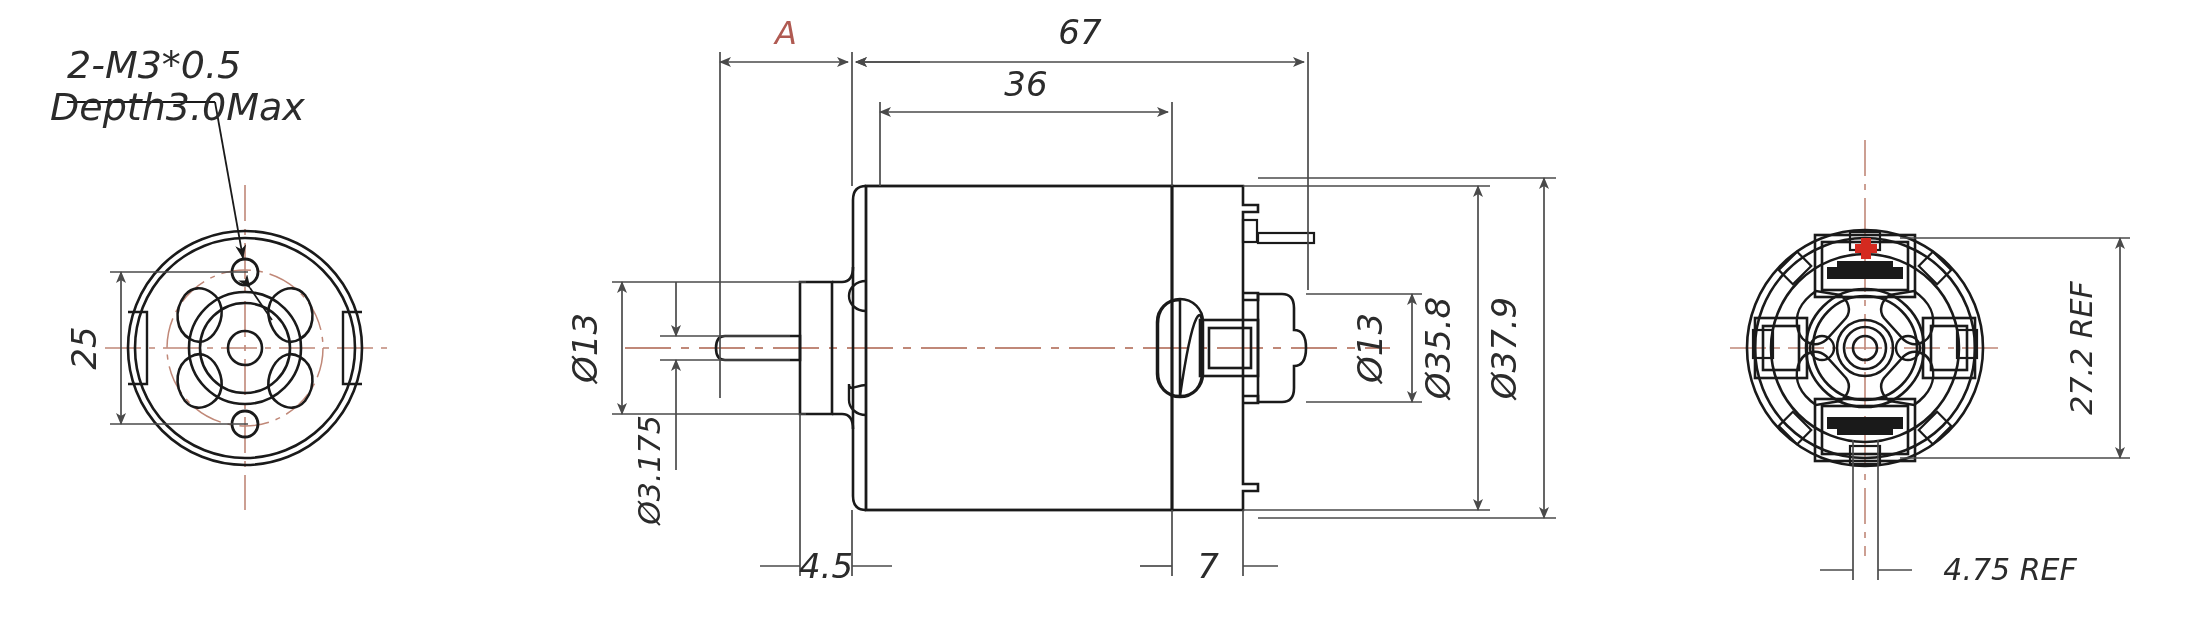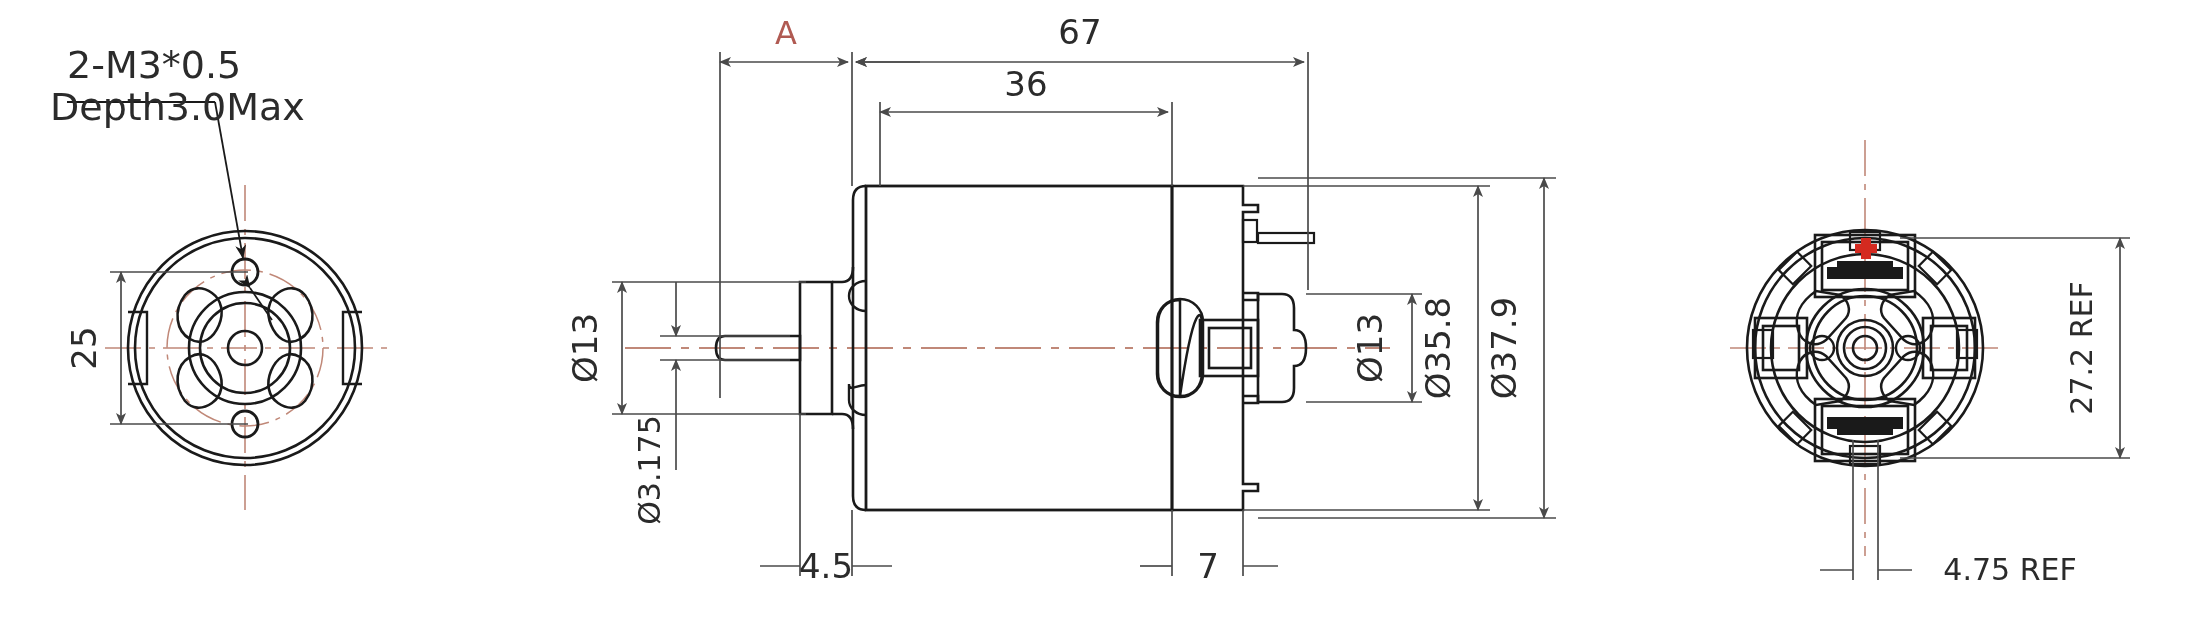--- a/index.html
+++ b/index.html
@@ -1,18 +1,18 @@
 <!DOCTYPE html>
 <html><head>
 <meta charset="utf-8">
 <title>Motor Technical Drawing</title>
 <style>
   html,body{margin:0;padding:0;background:#ffffff;}
   body{width:2187px;height:625px;font-family:"DejaVu Sans",sans-serif;overflow:hidden;}
-  #sheet{position:relative;width:2187px;height:498px;background:#86efac;}
+  #sheet{position:relative;width:2187px;height:498px;background:#86efac;font-style:italic;}
   svg{display:block;}
   .dimtext{font-family:"DejaVu Sans",sans-serif;font-size:30px;fill:#2b2b2b;}
   .dimtext-lg{font-family:"DejaVu Sans",sans-serif;font-size:34px;fill:#2b2b2b;}
   .notetext{font-family:"DejaVu Sans",sans-serif;font-size:38px;fill:#2b2b2b;}
   .reftext{font-family:"DejaVu Sans",sans-serif;font-size:30px;fill:#2b2b2b;}
   .Atext{font-family:"DejaVu Sans",sans-serif;font-size:32px;fill:#b05a52;}
 </style>
 </head>
 <body>
 

